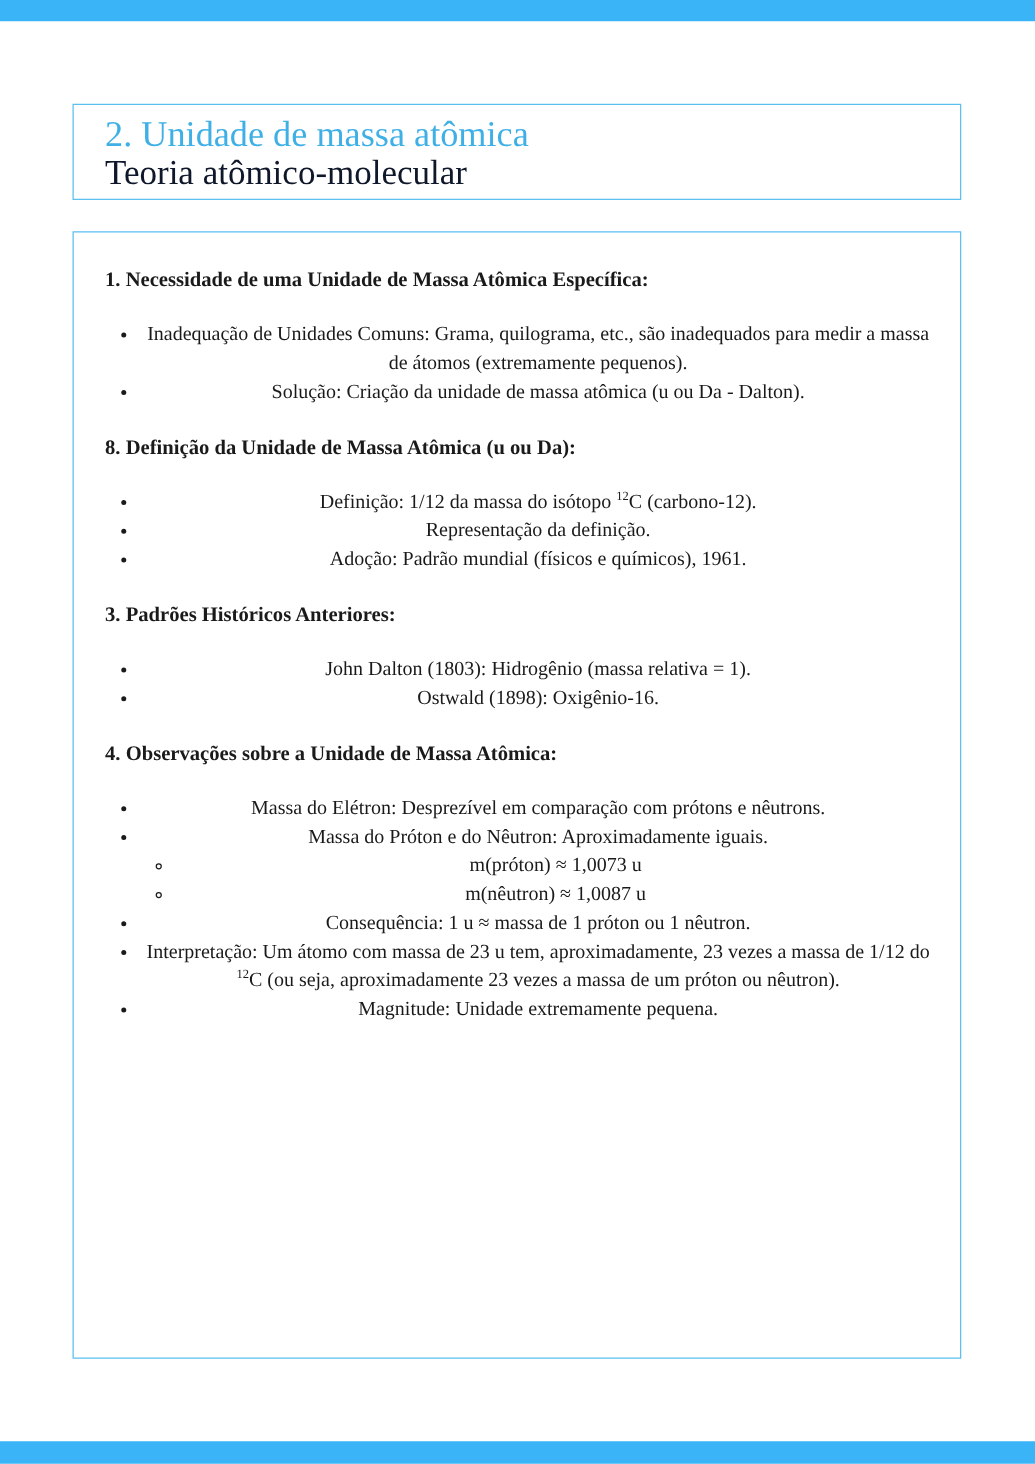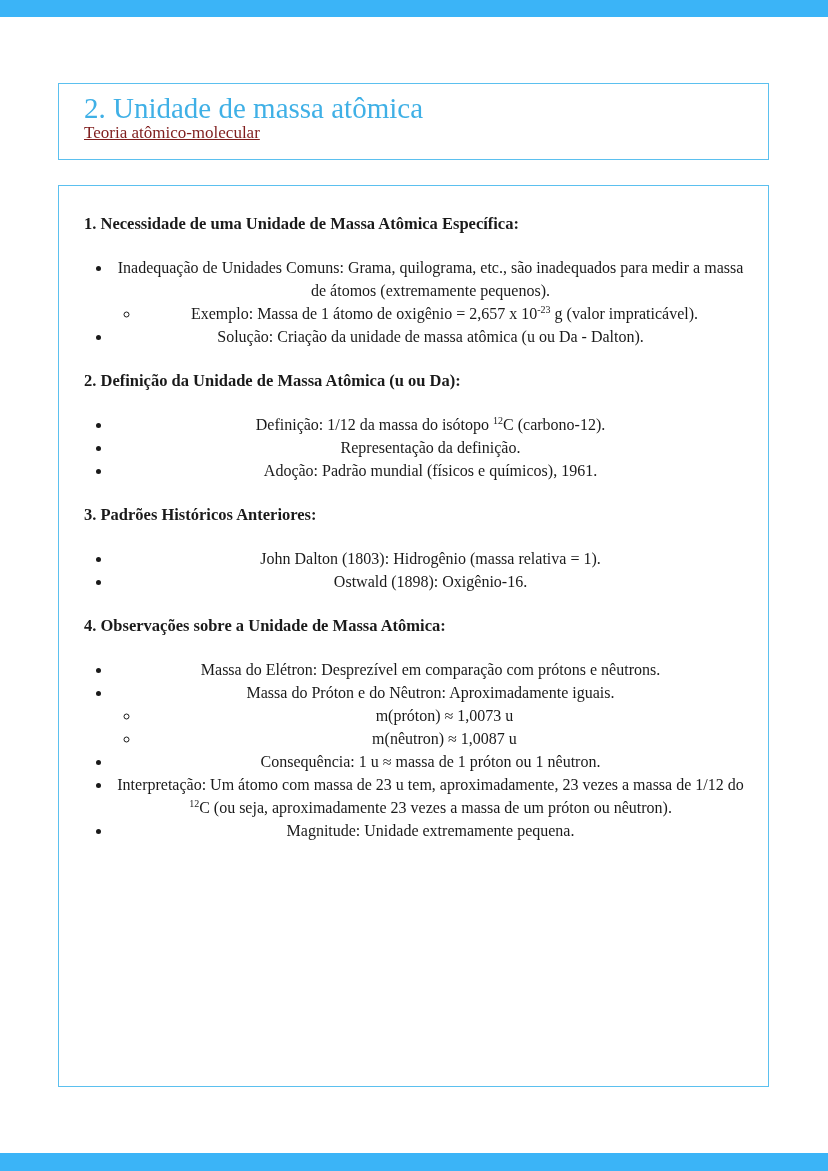--- a/index.html
+++ b/index.html
@@ -8,21 +8,21 @@
       font-family: "Liberation Serif", "DejaVu Serif", serif; color: #1a1a1a;
       overflow: hidden;
     }
     .bar-top { position: absolute; left: 0; top: 0; width: 828px; height: 17px; background: #3bb4f7; }
     .bar-bottom { position: absolute; left: 0; top: 1153px; width: 828px; height: 18px; background: #3bb4f7; }
     .header-box {
       position: absolute; left: 58px; top: 83px; width: 711px; height: 77px;
       border: 1.5px solid #5bc0ef; box-sizing: border-box;
     }
     .title { position: absolute; left: 25px; top: 8px; font-size: 29px; color: #3fb0e6; white-space: nowrap; }
-    .subtitle { position: absolute; left: 25px; top: 39px; font-size: 17px; color: #7f1d1d; white-space: nowrap; text-decoration: underline; }
+    .subtitle { position: absolute; left: 25px; top: 39px; font-size: 28px; color: #0f172a; white-space: nowrap; }
     .content-box {
       position: absolute; left: 58px; top: 185px; width: 711px; height: 902px;
       border: 1.5px solid #5bc0ef; box-sizing: border-box;
     }
     .content { position: absolute; left: 25px; top: 26px; width: 665px; font-size: 16px; line-height: 23px; }
     h2.section { font-size: 16.5px; font-weight: bold; margin: 0 0 21px 0; line-height: 23px; }
     ul.l1 { margin: 0 0 21px 0; padding-left: 28px; list-style: disc; }
     ul.l2 { margin: 0; padding-left: 28px; list-style: circle; }
     li { margin: 0; text-align: center; }
     sup { font-size: 10px; line-height: 0; }
@@ -37,28 +37,25 @@
   <div class="subtitle">Teoria atômico-molecular</div>
 </div>
 
 <div class="content-box">
   <div class="content">
 
     <h2 class="section">1. Necessidade de uma Unidade de Massa Atômica Específica:</h2>
     <ul class="l1">
       <li>
         <span>Inadequação de Unidades Comuns: Grama, quilograma, etc., são inadequados para medir a massa de átomos (extremamente pequenos).</span>
-        <ul class="l2">
-          <li><span>Exemplo: Massa de 1 átomo de oxigênio = 2,657 x 10</span><sup>-23</sup><span> g (valor impraticável).</span></li>
-        </ul>
       </li>
       <li><span>Solução: Criação da unidade de massa atômica (u ou Da - Dalton).</span></li>
     </ul>
 
-    <h2 class="section">2. Definição da Unidade de Massa Atômica (u ou Da):</h2>
+    <h2 class="section">8. Definição da Unidade de Massa Atômica (u ou Da):</h2>
     <ul class="l1">
       <li><span>Definição: 1/12 da massa do isótopo </span><sup>12</sup><span>C (carbono-12).</span></li>
       <li><span>Representação da definição.</span></li>
       <li><span>Adoção: Padrão mundial (físicos e químicos), 1961.</span></li>
     </ul>
 
     <h2 class="section">3. Padrões Históricos Anteriores:</h2>
     <ul class="l1">
       <li><span>John Dalton (1803): Hidrogênio (massa relativa = 1).</span></li>
       <li><span>Ostwald (1898): Oxigênio-16.</span></li>

